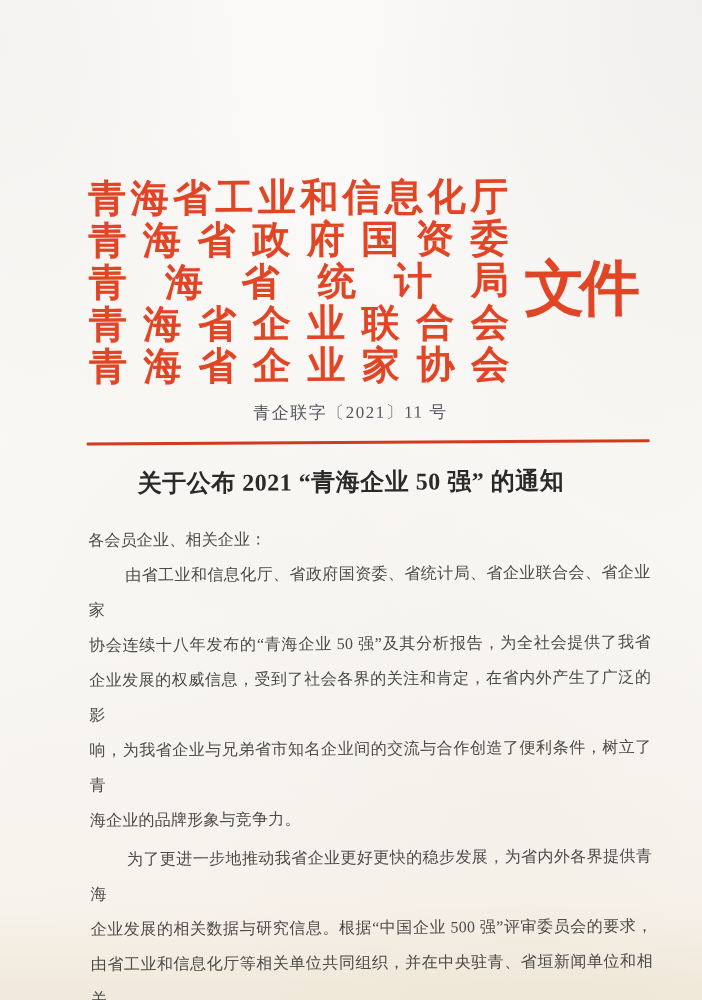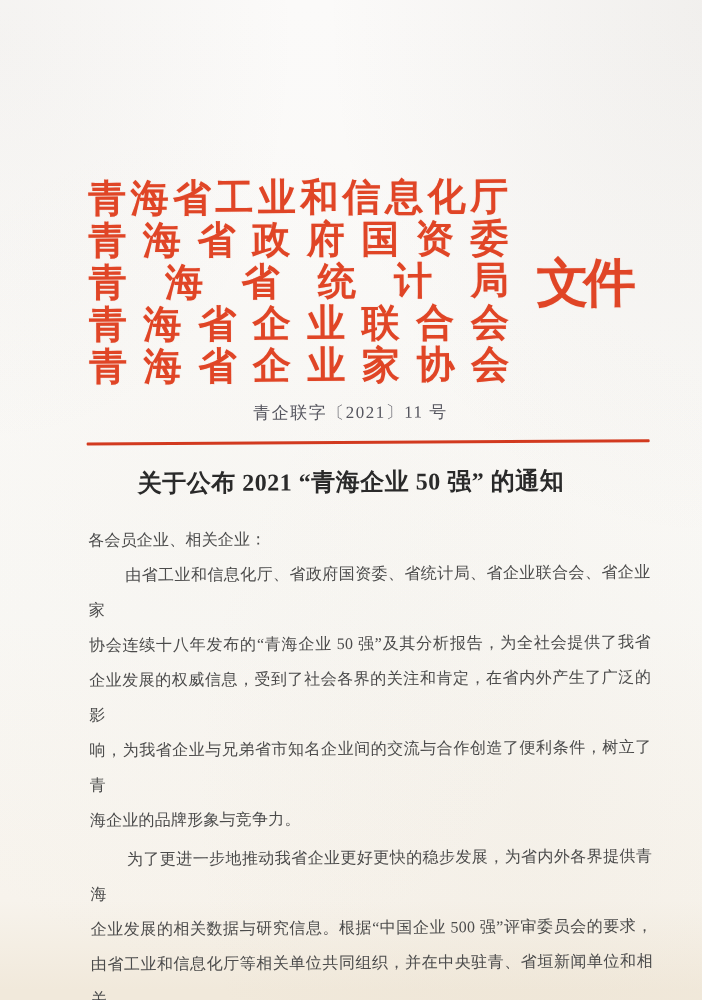--- a/index.html
+++ b/index.html
@@ -25,22 +25,22 @@
   .org-names { width:420px; }
   .org-line {
     display:flex; justify-content:space-between;
     height:42px; line-height:42px;
     font-size:38px; font-weight:bold;
     color:#e04526;
     font-family:"Liberation Serif", serif;
     text-shadow:0 0 1px rgba(224,69,38,0.35);
   }
   .doc-word {
-    position:absolute; left:448px; top:74px;
-    font-size:52px; font-weight:bold; letter-spacing:-5px;
+    position:absolute; left:436px; top:74px;
+    font-size:60px; font-weight:bold; letter-spacing:-5px;
     color:#e04526; font-family:Liberation Sans, sans-serif;
     text-shadow:0 0 1px rgba(224,69,38,0.4);
     white-space:nowrap;
   }
 
   
   .doc-number {
     position:absolute; top:401px; left:0; width:100%;
     text-align:center; font-size:17px; letter-spacing:1.5px;
     color:#55555e;

